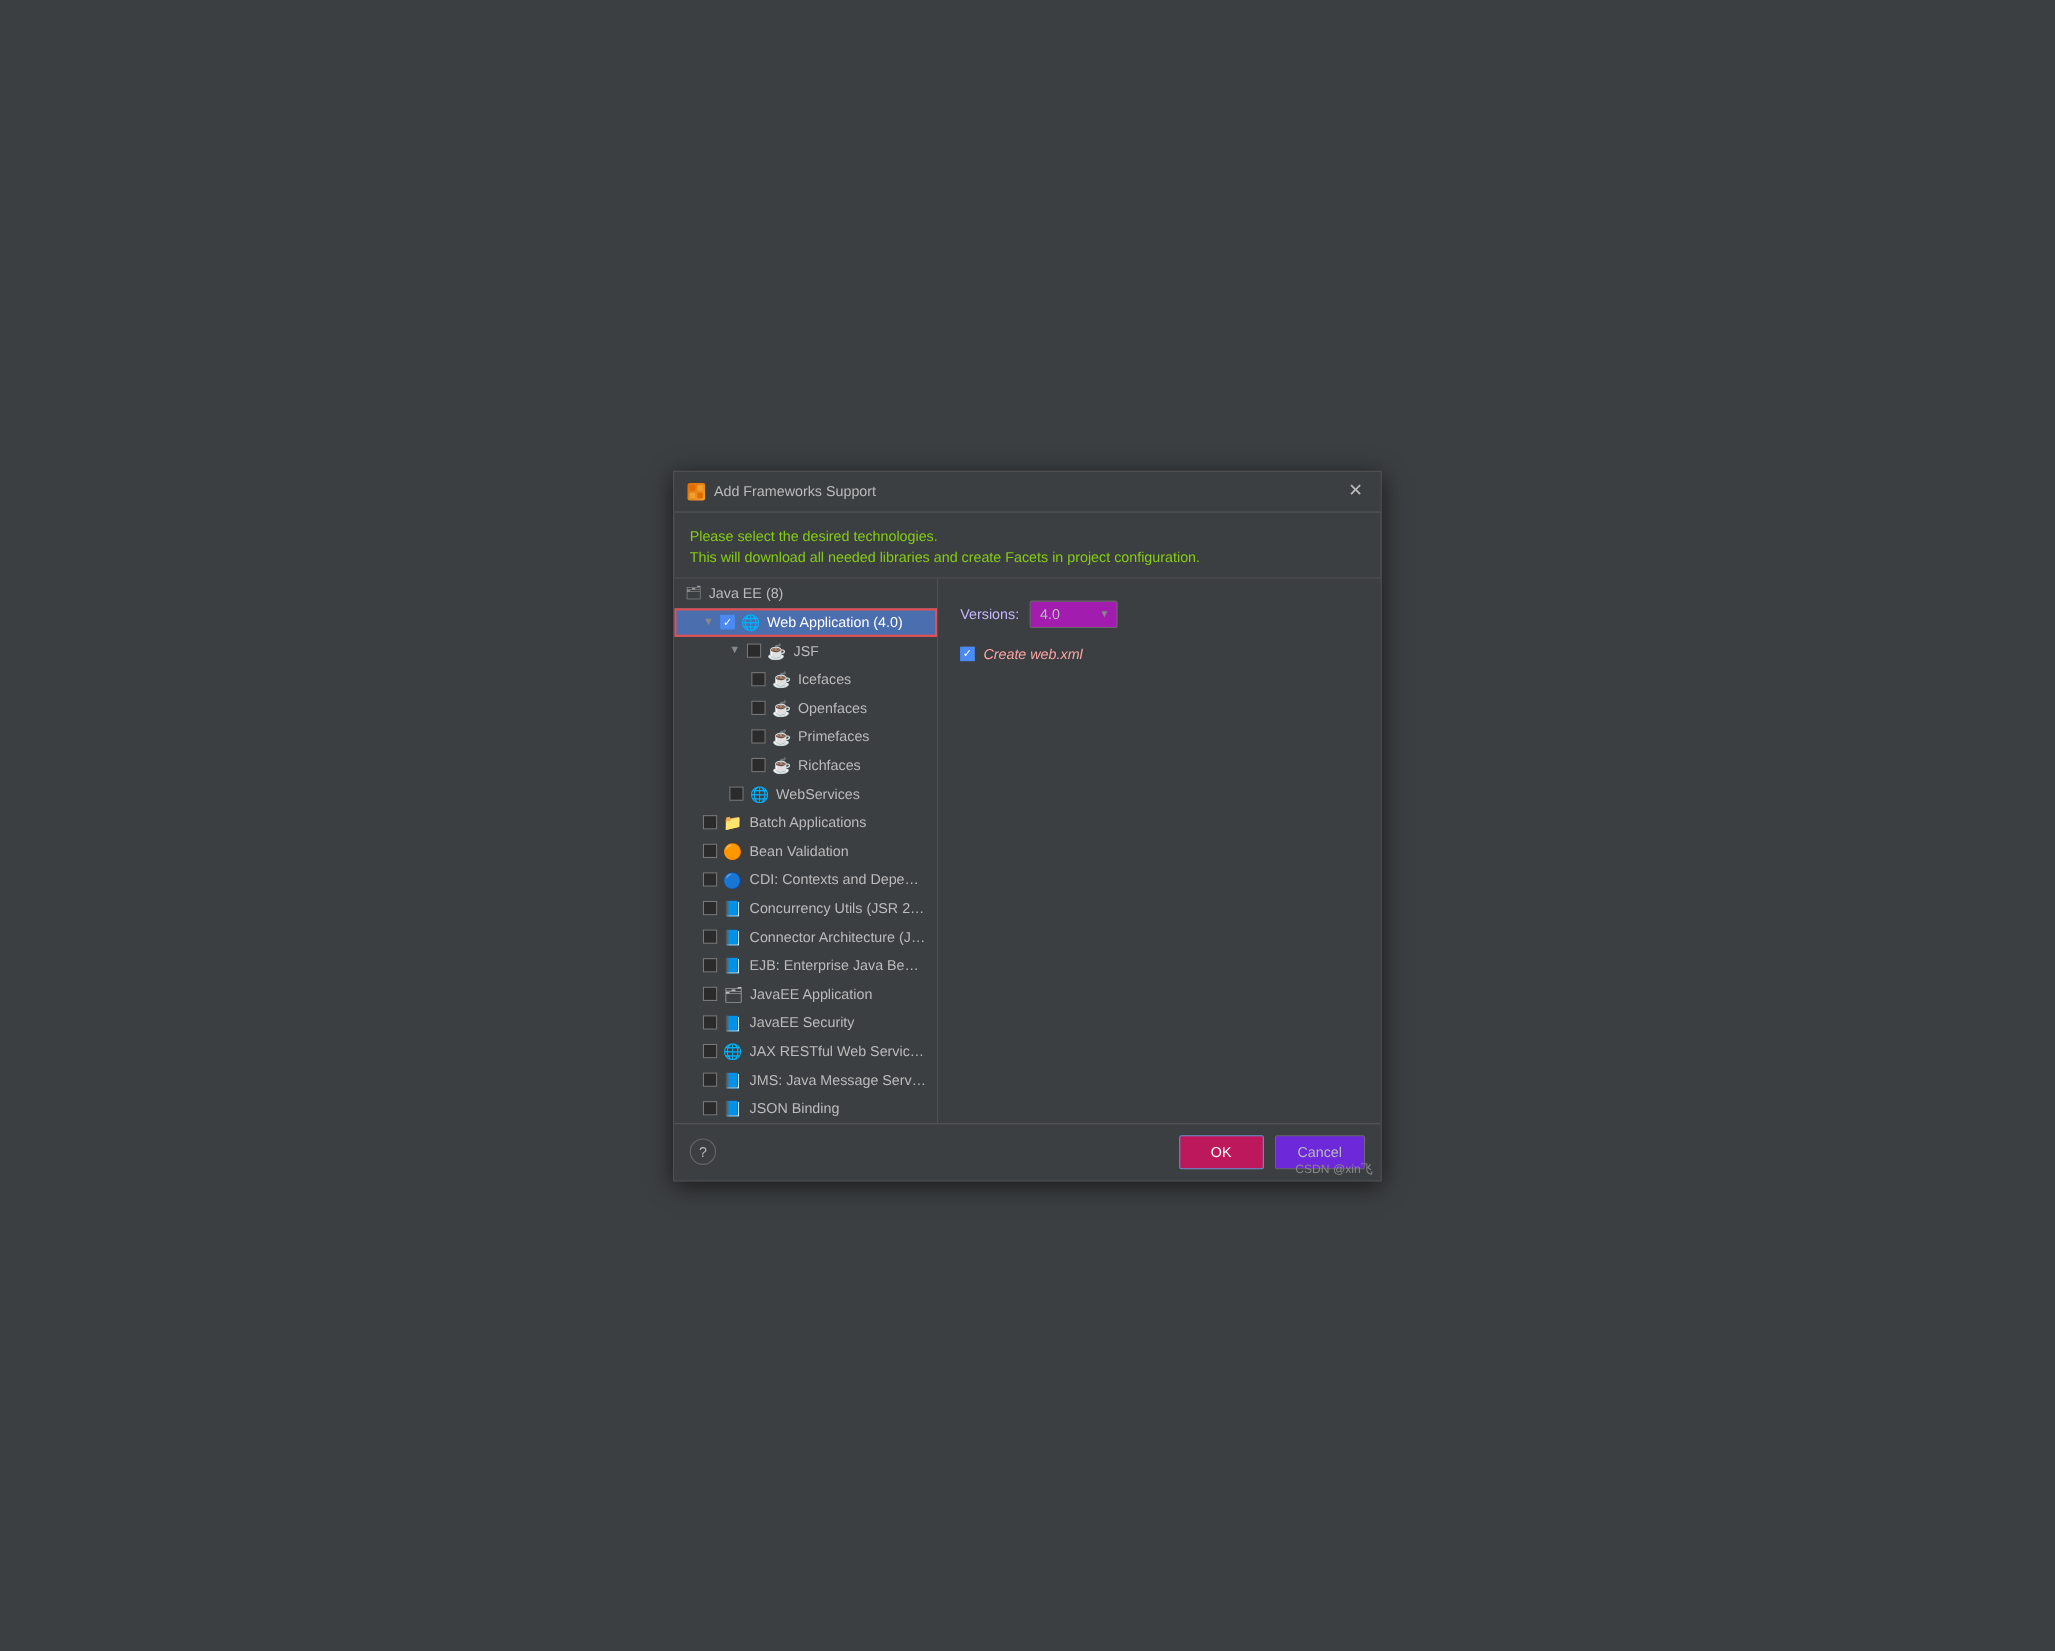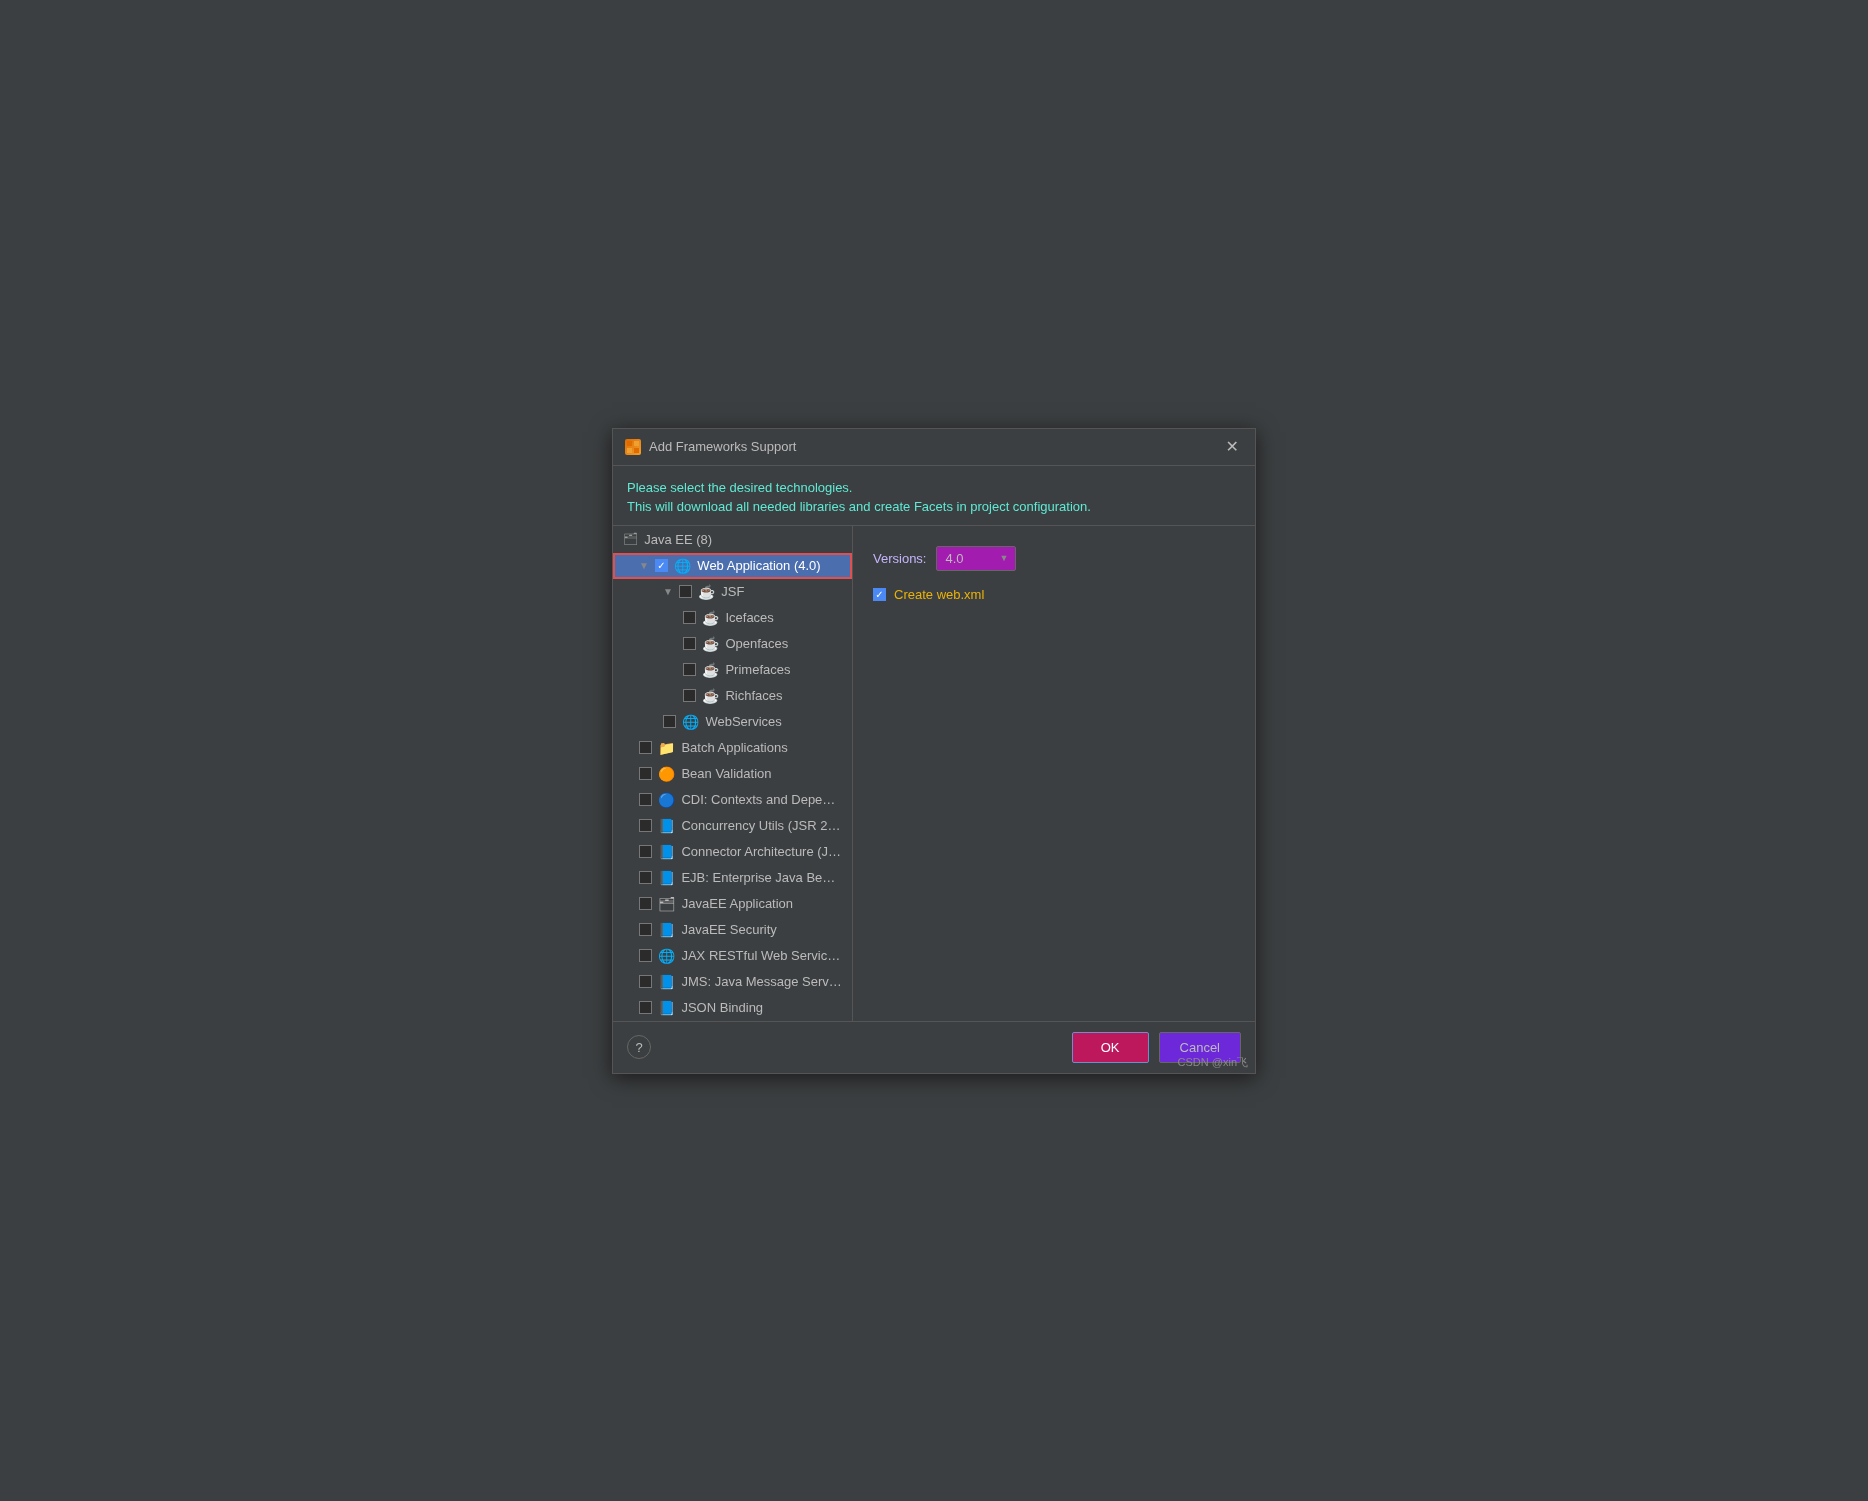--- a/index.html
+++ b/index.html
@@ -60,21 +60,21 @@
       font-size: 16px;
       cursor: pointer;
       background: none;
       border: none;
       line-height: 1;
       padding: 2px 4px;
     }
 
     .description {
       padding: 12px 14px 8px 14px;
-      color: #5eead4;
+      color: #84cc16;
       font-size: 13px;
       line-height: 1.5;
     }
 
     .main-content {
       display: flex;
       flex: 1;
       border-top: 1px solid #555;
     }
 
@@ -209,22 +209,23 @@
       pointer-events: none;
     }
 
     .create-xml-row {
       display: flex;
       align-items: center;
       gap: 8px;
     }
 
     .create-xml-label {
-      color: #eab308;
-      font-size: 13px;
+      color: #fca5a5;
+      font-size: 13px;
+      font-style: italic;
     }
 
     .footer {
       display: flex;
       align-items: center;
       justify-content: space-between;
       padding: 10px 14px;
       border-top: 1px solid #555;
       background: #3c3f41;
     }

